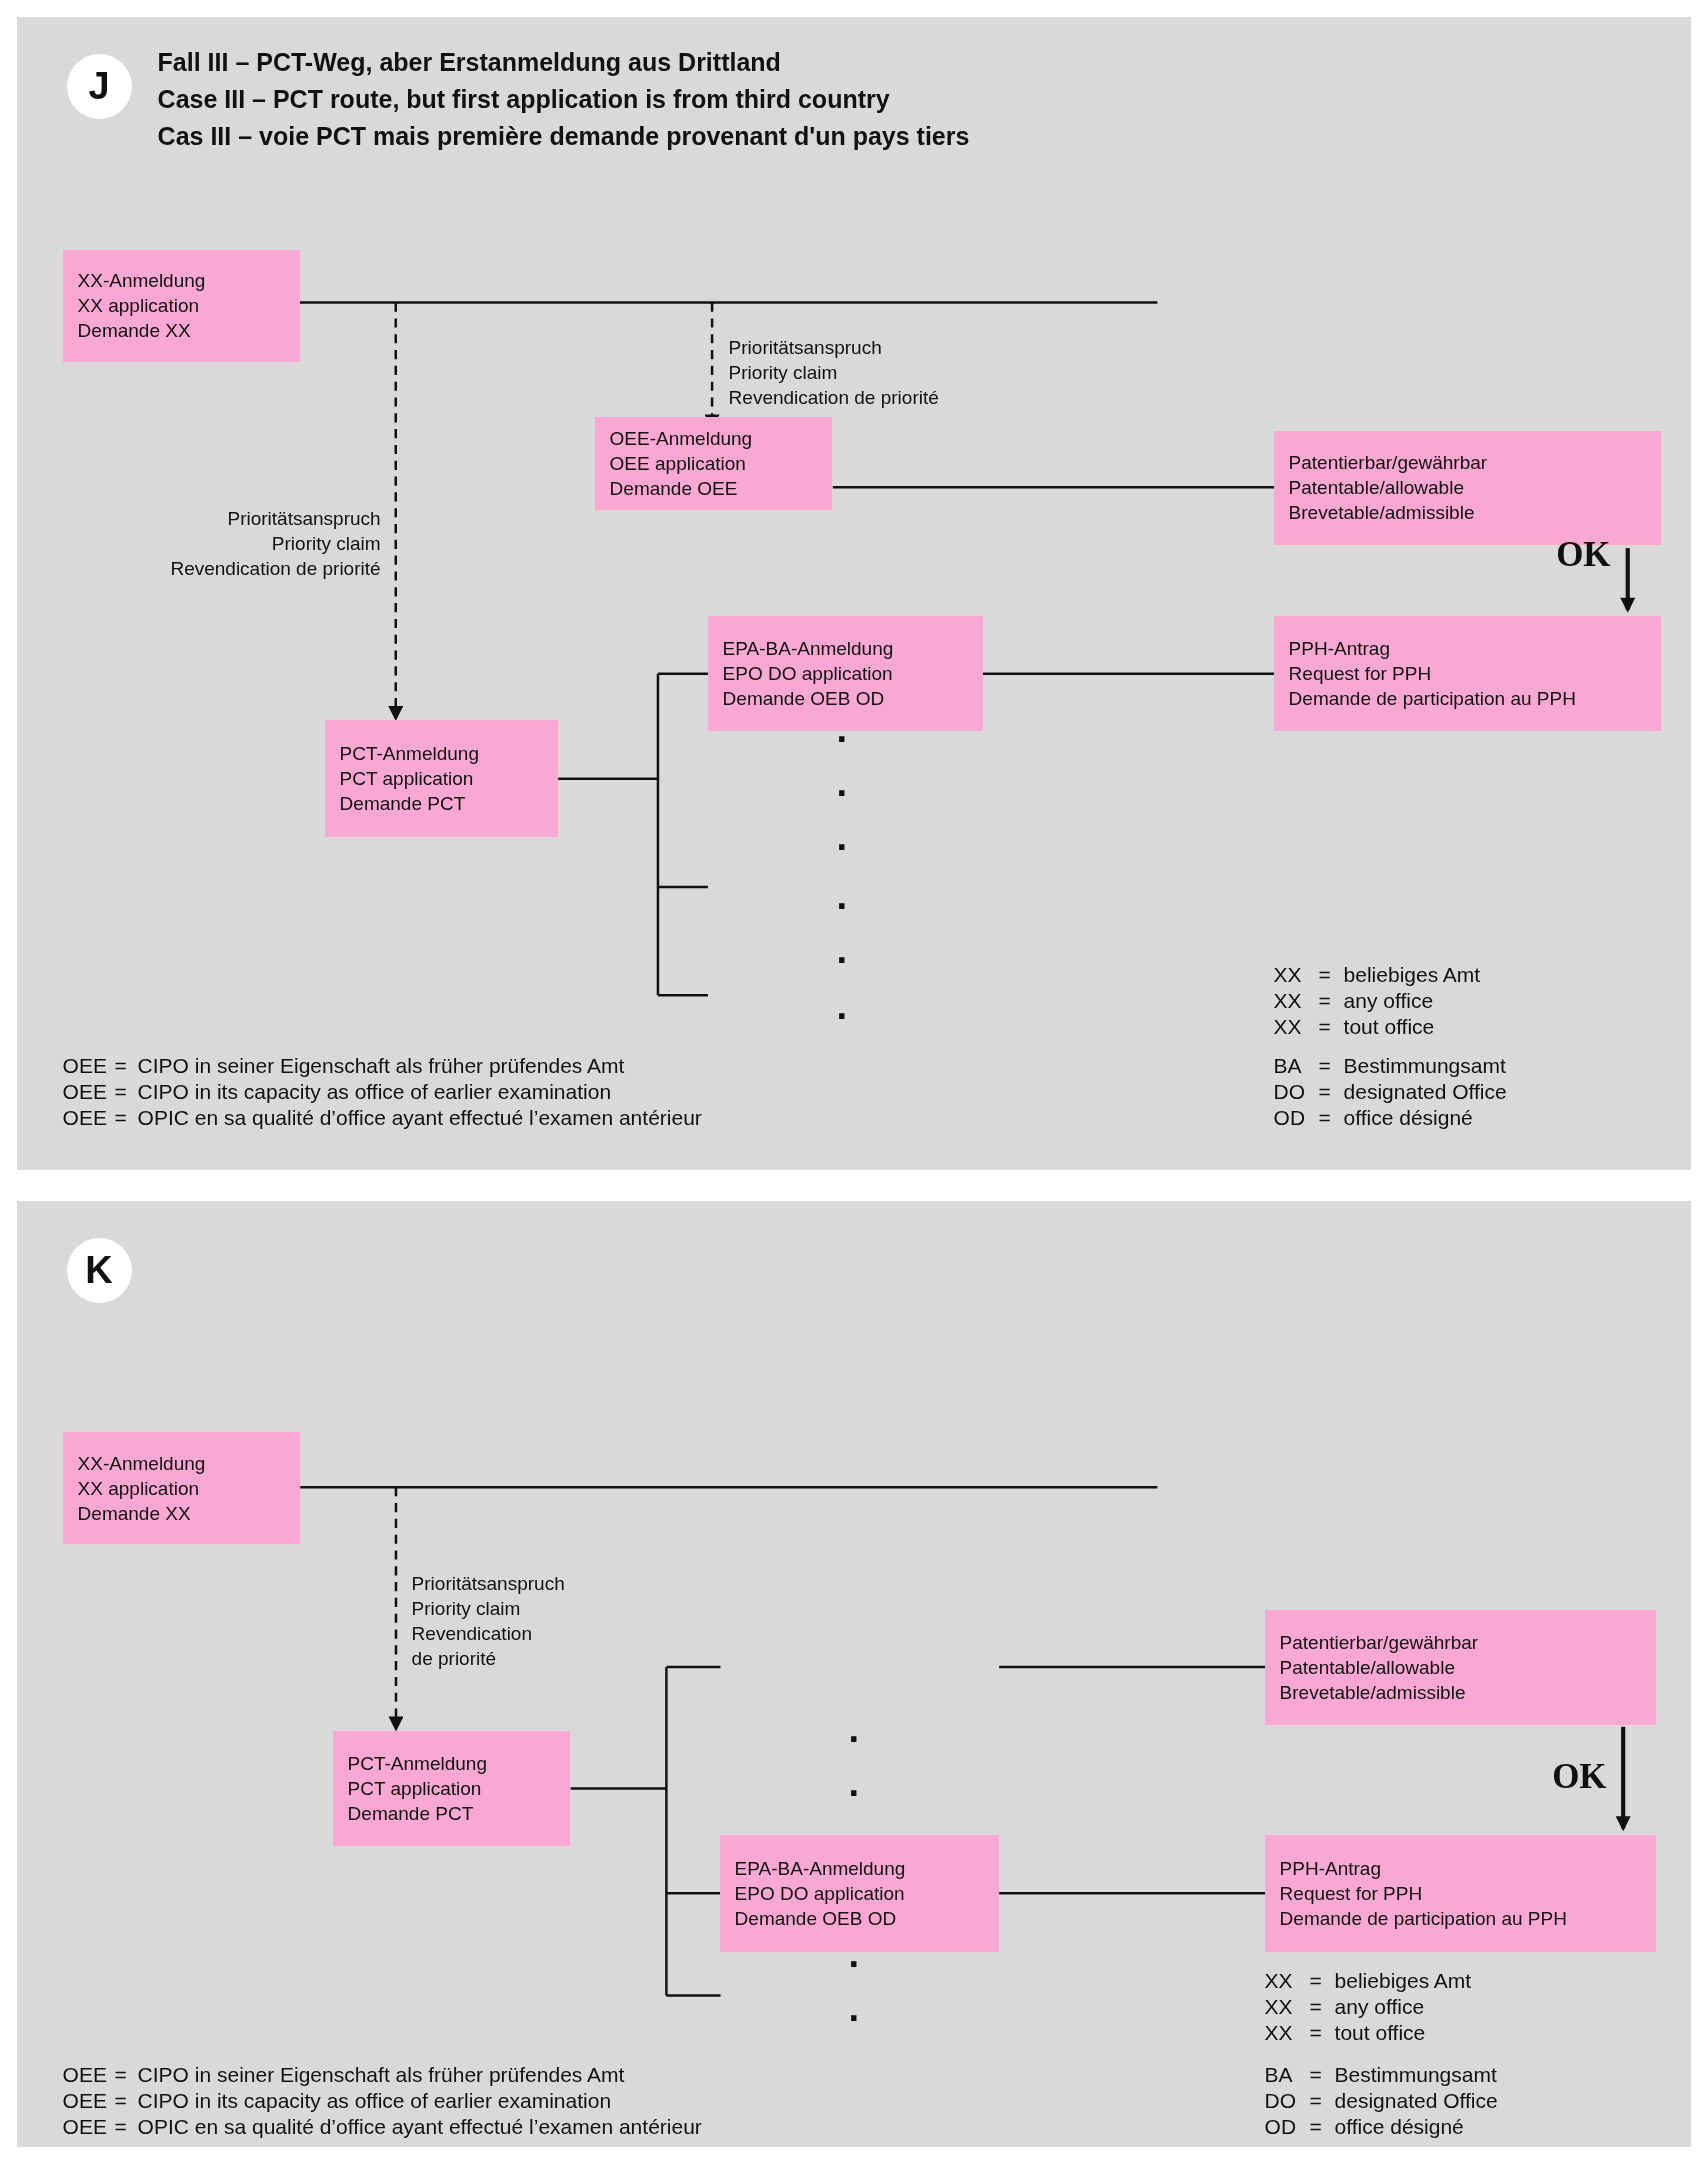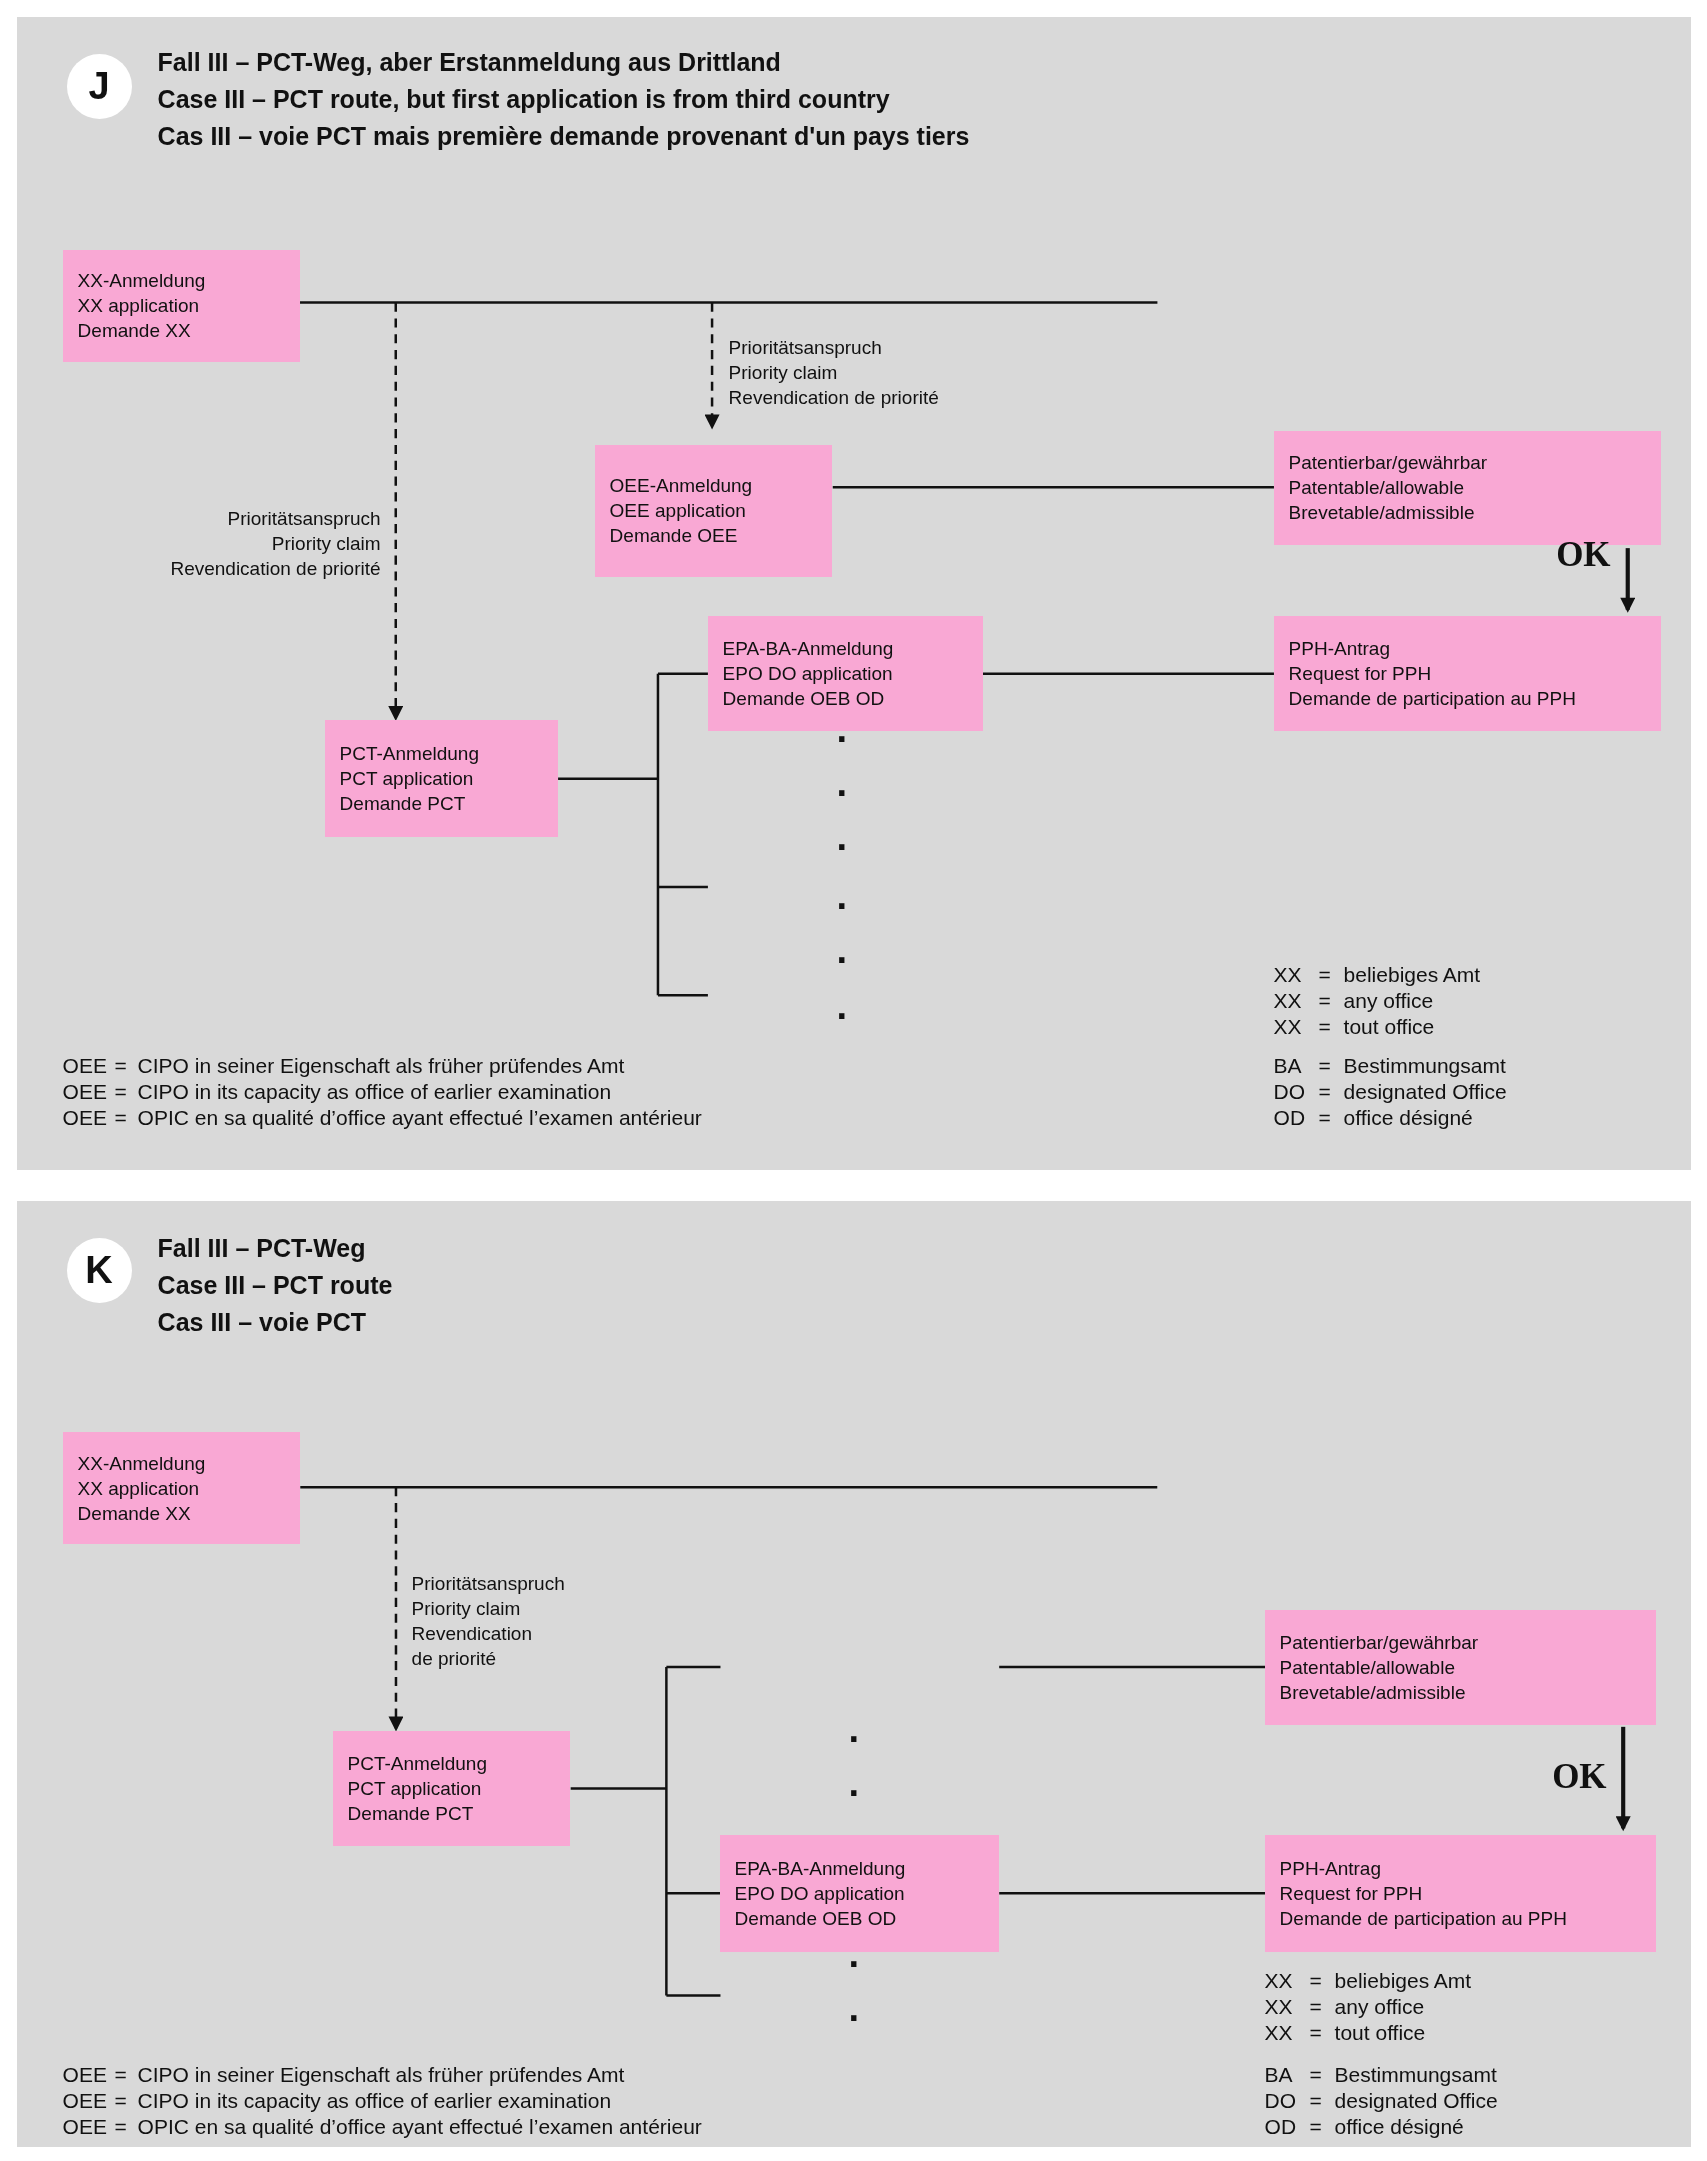--- a/index.html
+++ b/index.html
@@ -60,21 +60,21 @@
     <div class="title" style="left:141px;top:27.5px">Fall III – PCT-Weg, aber Erstanmeldung aus Drittland
 Case III – PCT route, but first application is from third country
 Cas III – voie PCT mais première demande provenant d'un pays tiers</div>
 
     <div class="box" style="left:46px;top:233px;width:237px;height:112px">
       <span>XX-Anmeldung
 XX application
 Demande XX</span>
     </div>
 
-    <div class="box" style="left:578px;top:428px;width:237px;height:132px">
+    <div class="box" style="left:578px;top:400px;width:237px;height:93px">
       <span>OEE-Anmeldung
 OEE application
 Demande OEE</span>
     </div>
 
     <div class="box" style="left:1257px;top:414px;width:387px;height:114px">
       <span>Patentierbar/gewährbar
 Patentable/allowable
 Brevetable/admissible</span>
     </div>
@@ -186,23 +186,20 @@
       <line x1="780" y1="560" x2="780" y2="955"></line>
       <line x1="780" y1="560" x2="845" y2="560"></line>
       <line x1="780" y1="832" x2="845" y2="832"></line>
       <line x1="780" y1="955" x2="845" y2="955"></line>
     </svg>
 
     <div class="badge" style="left:50px;top:37px">
       <span>K</span>
     </div>
 
-    <div class="title" style="left:141px;top:29px">Fall III – PCT-Weg
-Case III – PCT route
-Cas III – voie PCT</div>
 
     <div class="box" style="left:46px;top:231px;width:237px;height:112px">
       <span>XX-Anmeldung
 XX application
 Demande XX</span>
     </div>
 
     <div class="box" style="left:316px;top:530px;width:237px;height:115px">
       <span>PCT-Anmeldung
 PCT application

